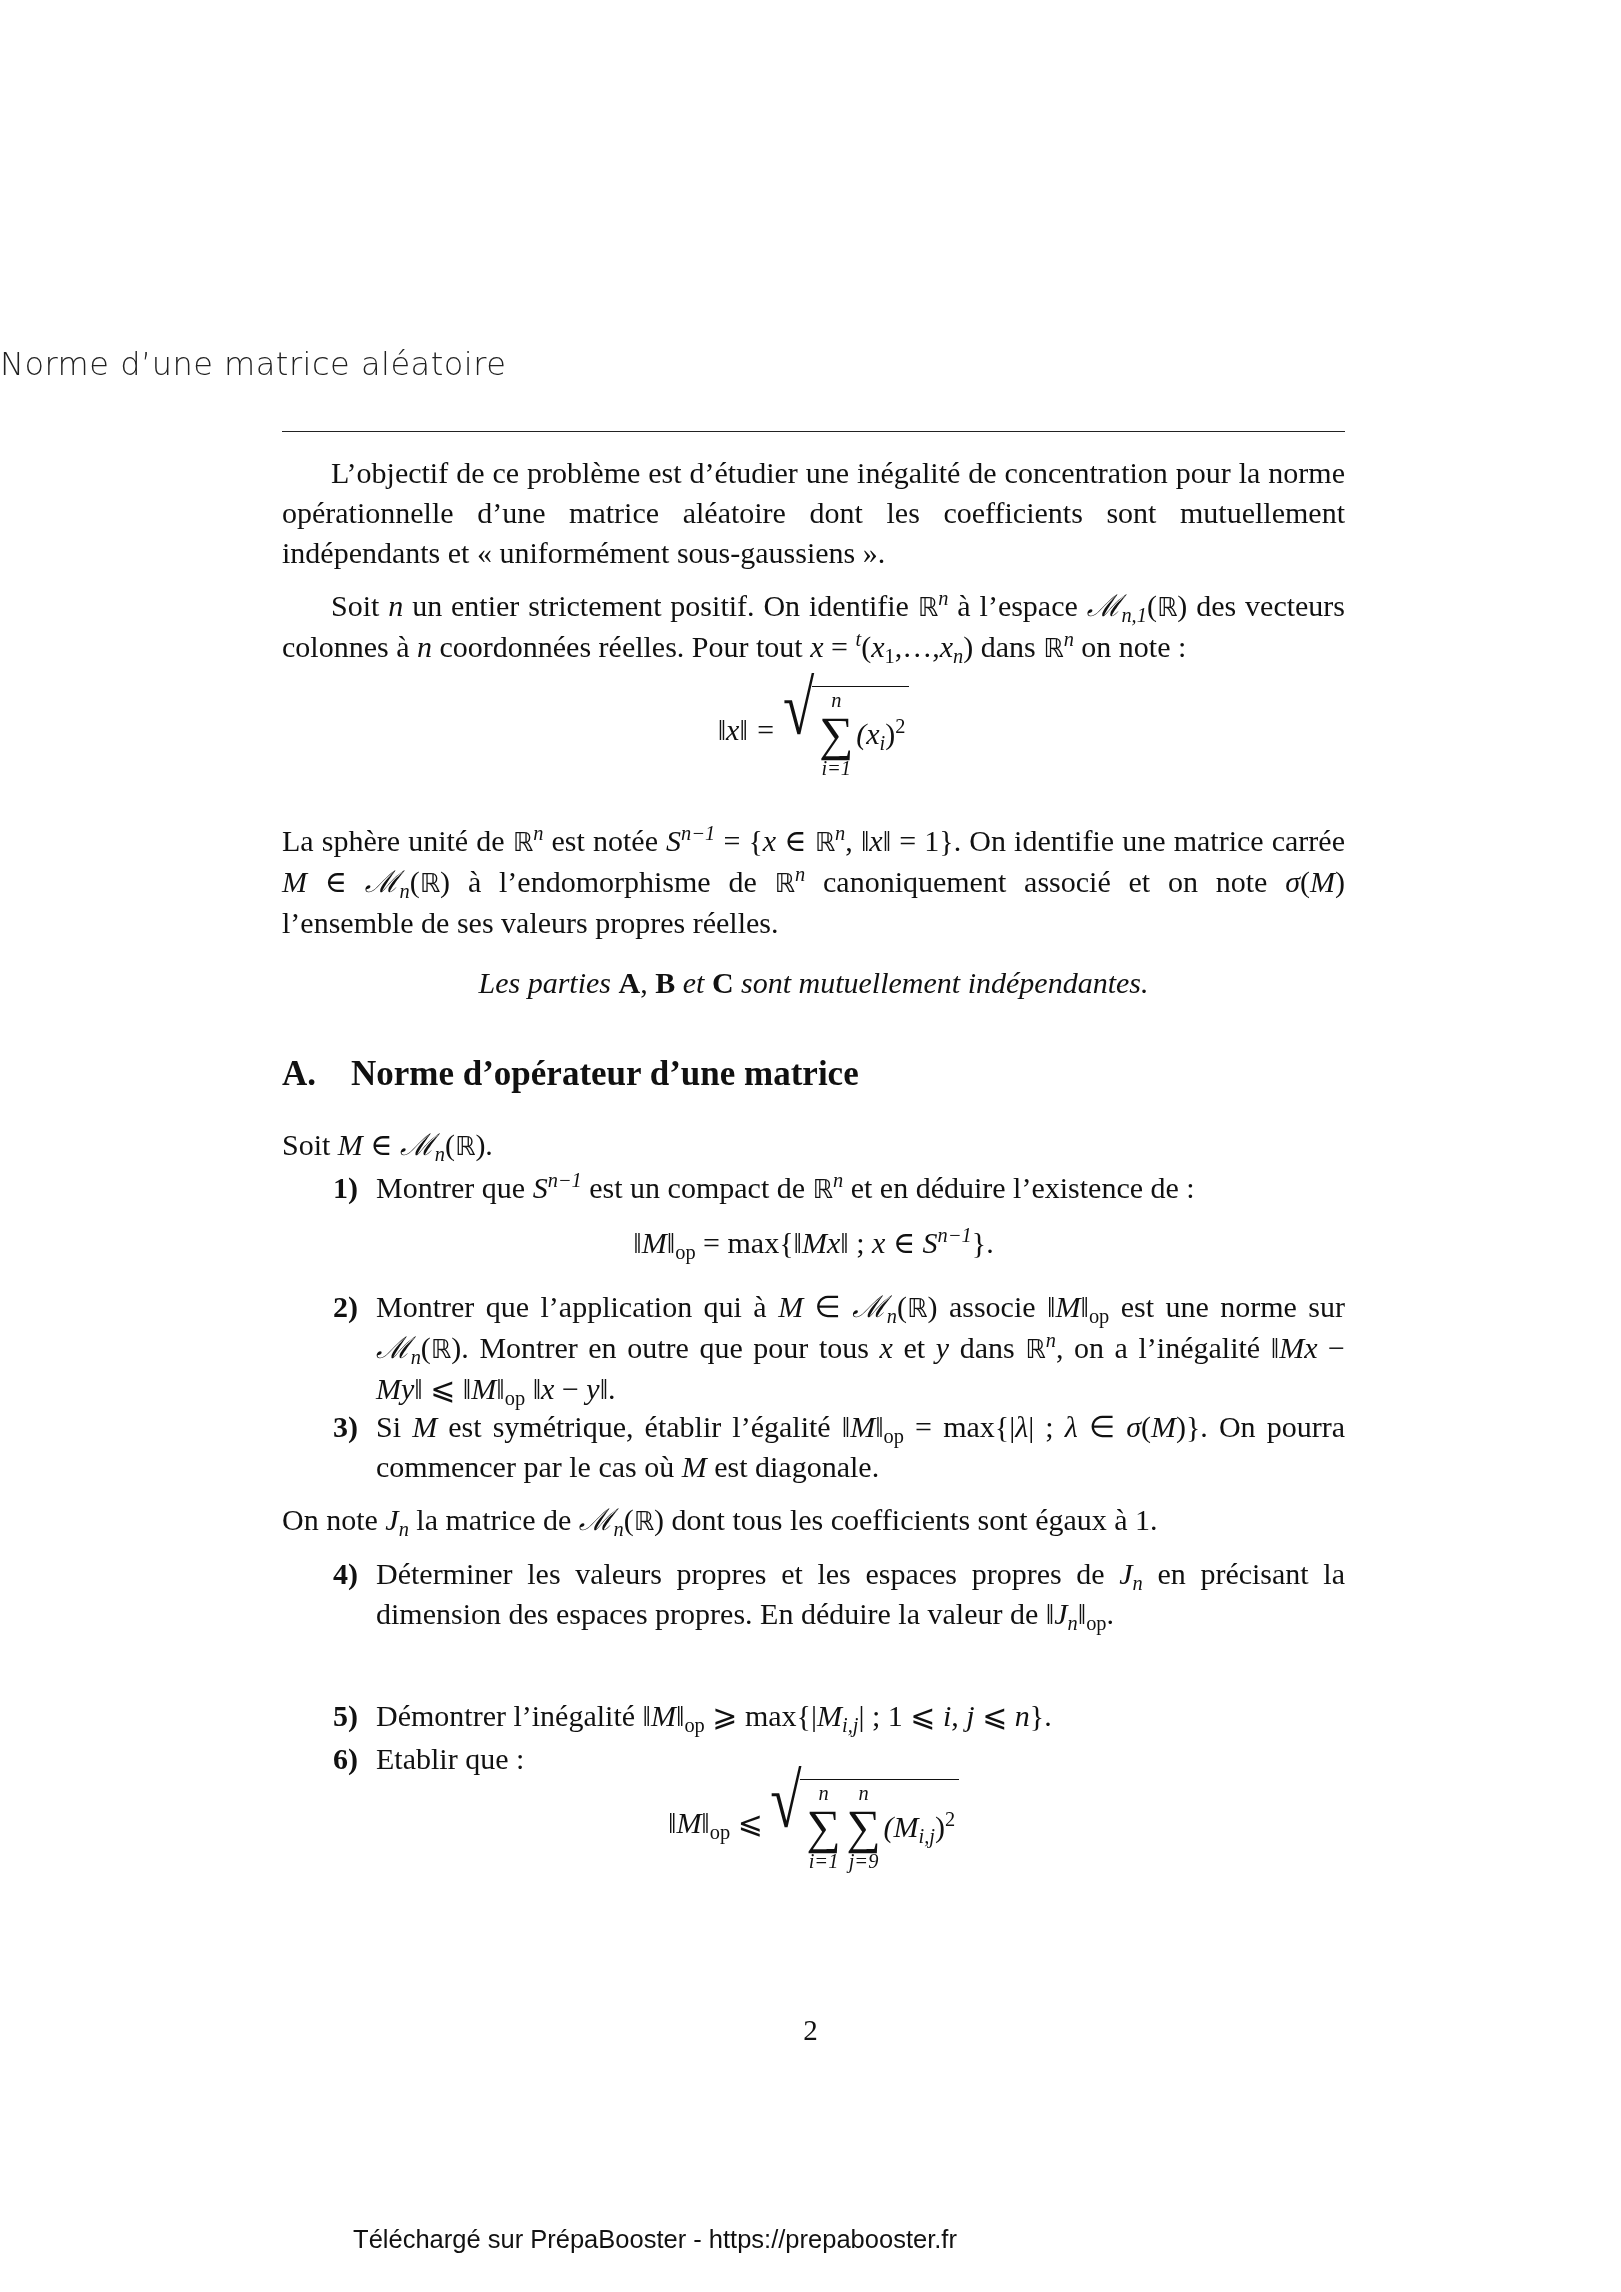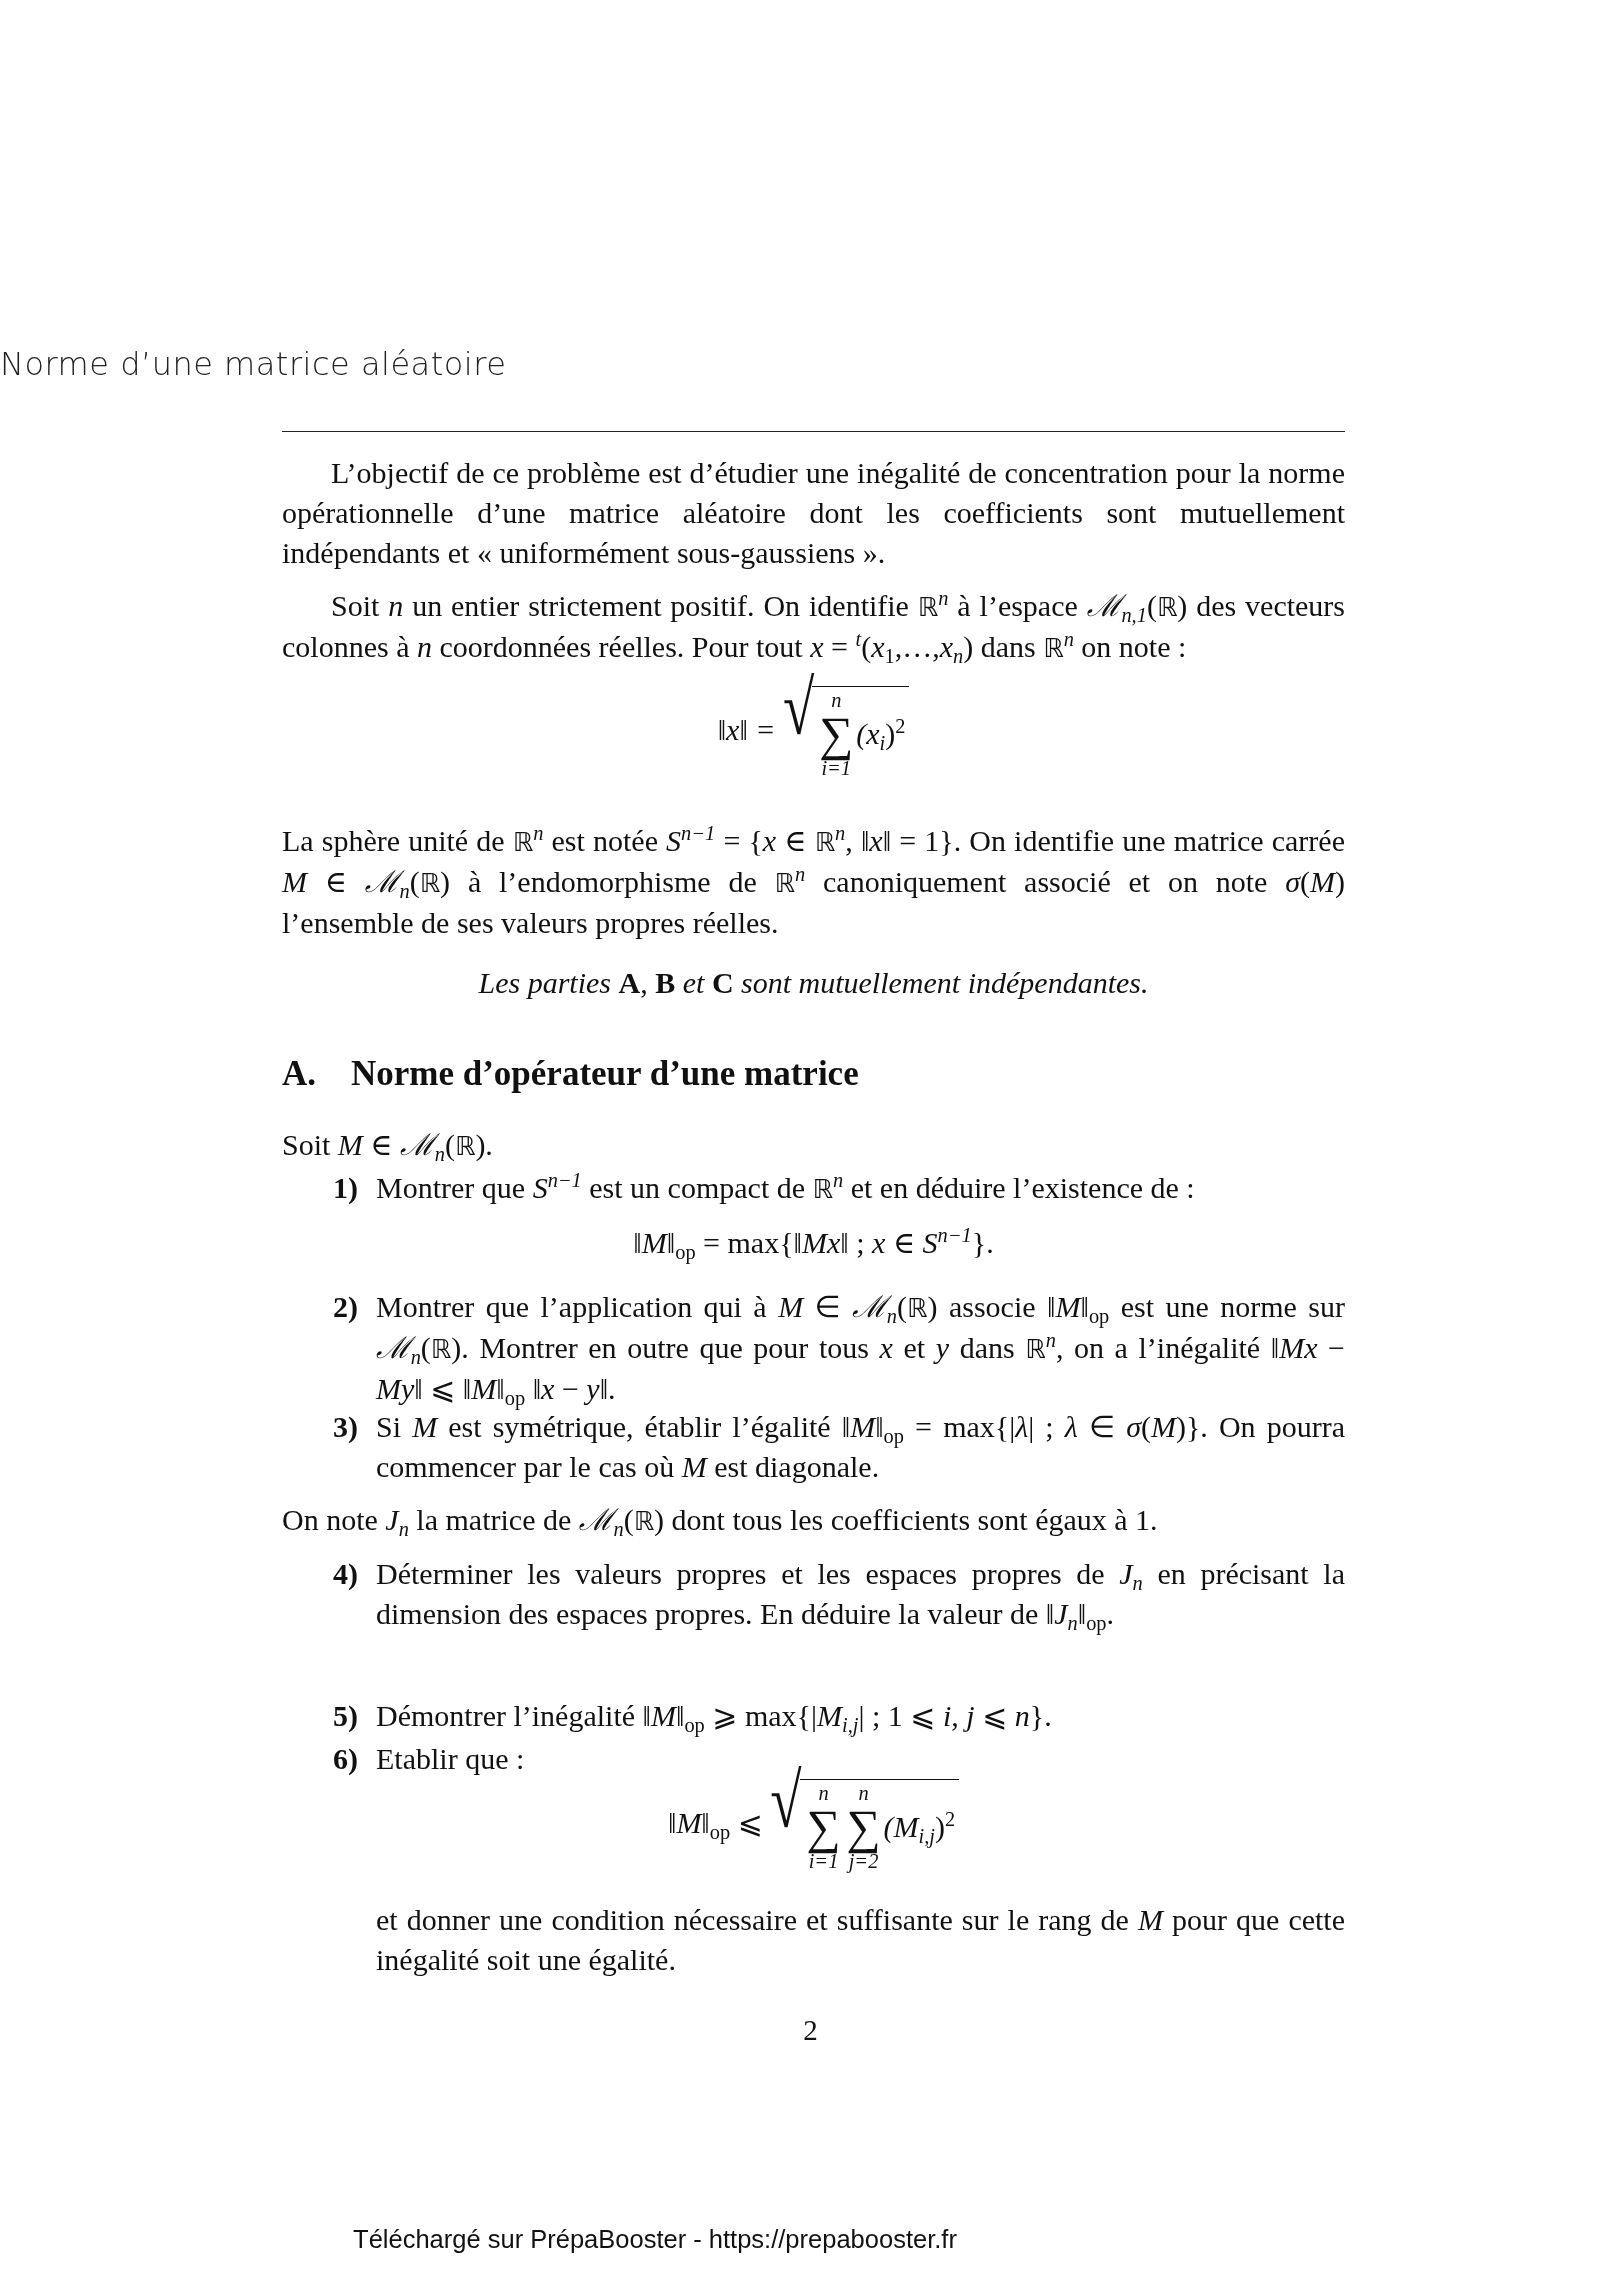--- a/index.html
+++ b/index.html
@@ -119,27 +119,24 @@
       <span class="rad">√</span>
       <span class="under">
         <span class="sum">
           <span class="lim">n</span>
           <span class="sig">∑</span>
           <span class="lim">i=1</span>
         </span>
         <span class="sum">
           <span class="lim">n</span>
           <span class="sig">∑</span>
-          <span class="lim">j=2</span>
+          <span class="lim">j=9</span>
         </span>
         <span><span class="it">(M</span><sub class="it">i,j</sub><span>)</span><sup>2</sup></span>
       </span>
     </span>
   </div>
 
-  <div class="q" style="top:1900px;">
-    <div class="body">et donner une condition nécessaire et suffisante sur le rang de <i>M</i> pour que cette inégalité soit une égalité.</div>
-  </div>
 
   <div class="pageno">2</div>
   <div class="footer">Téléchargé sur PrépaBooster - https://prepabooster.fr</div>
 </div>
 
 
 </body></html>

